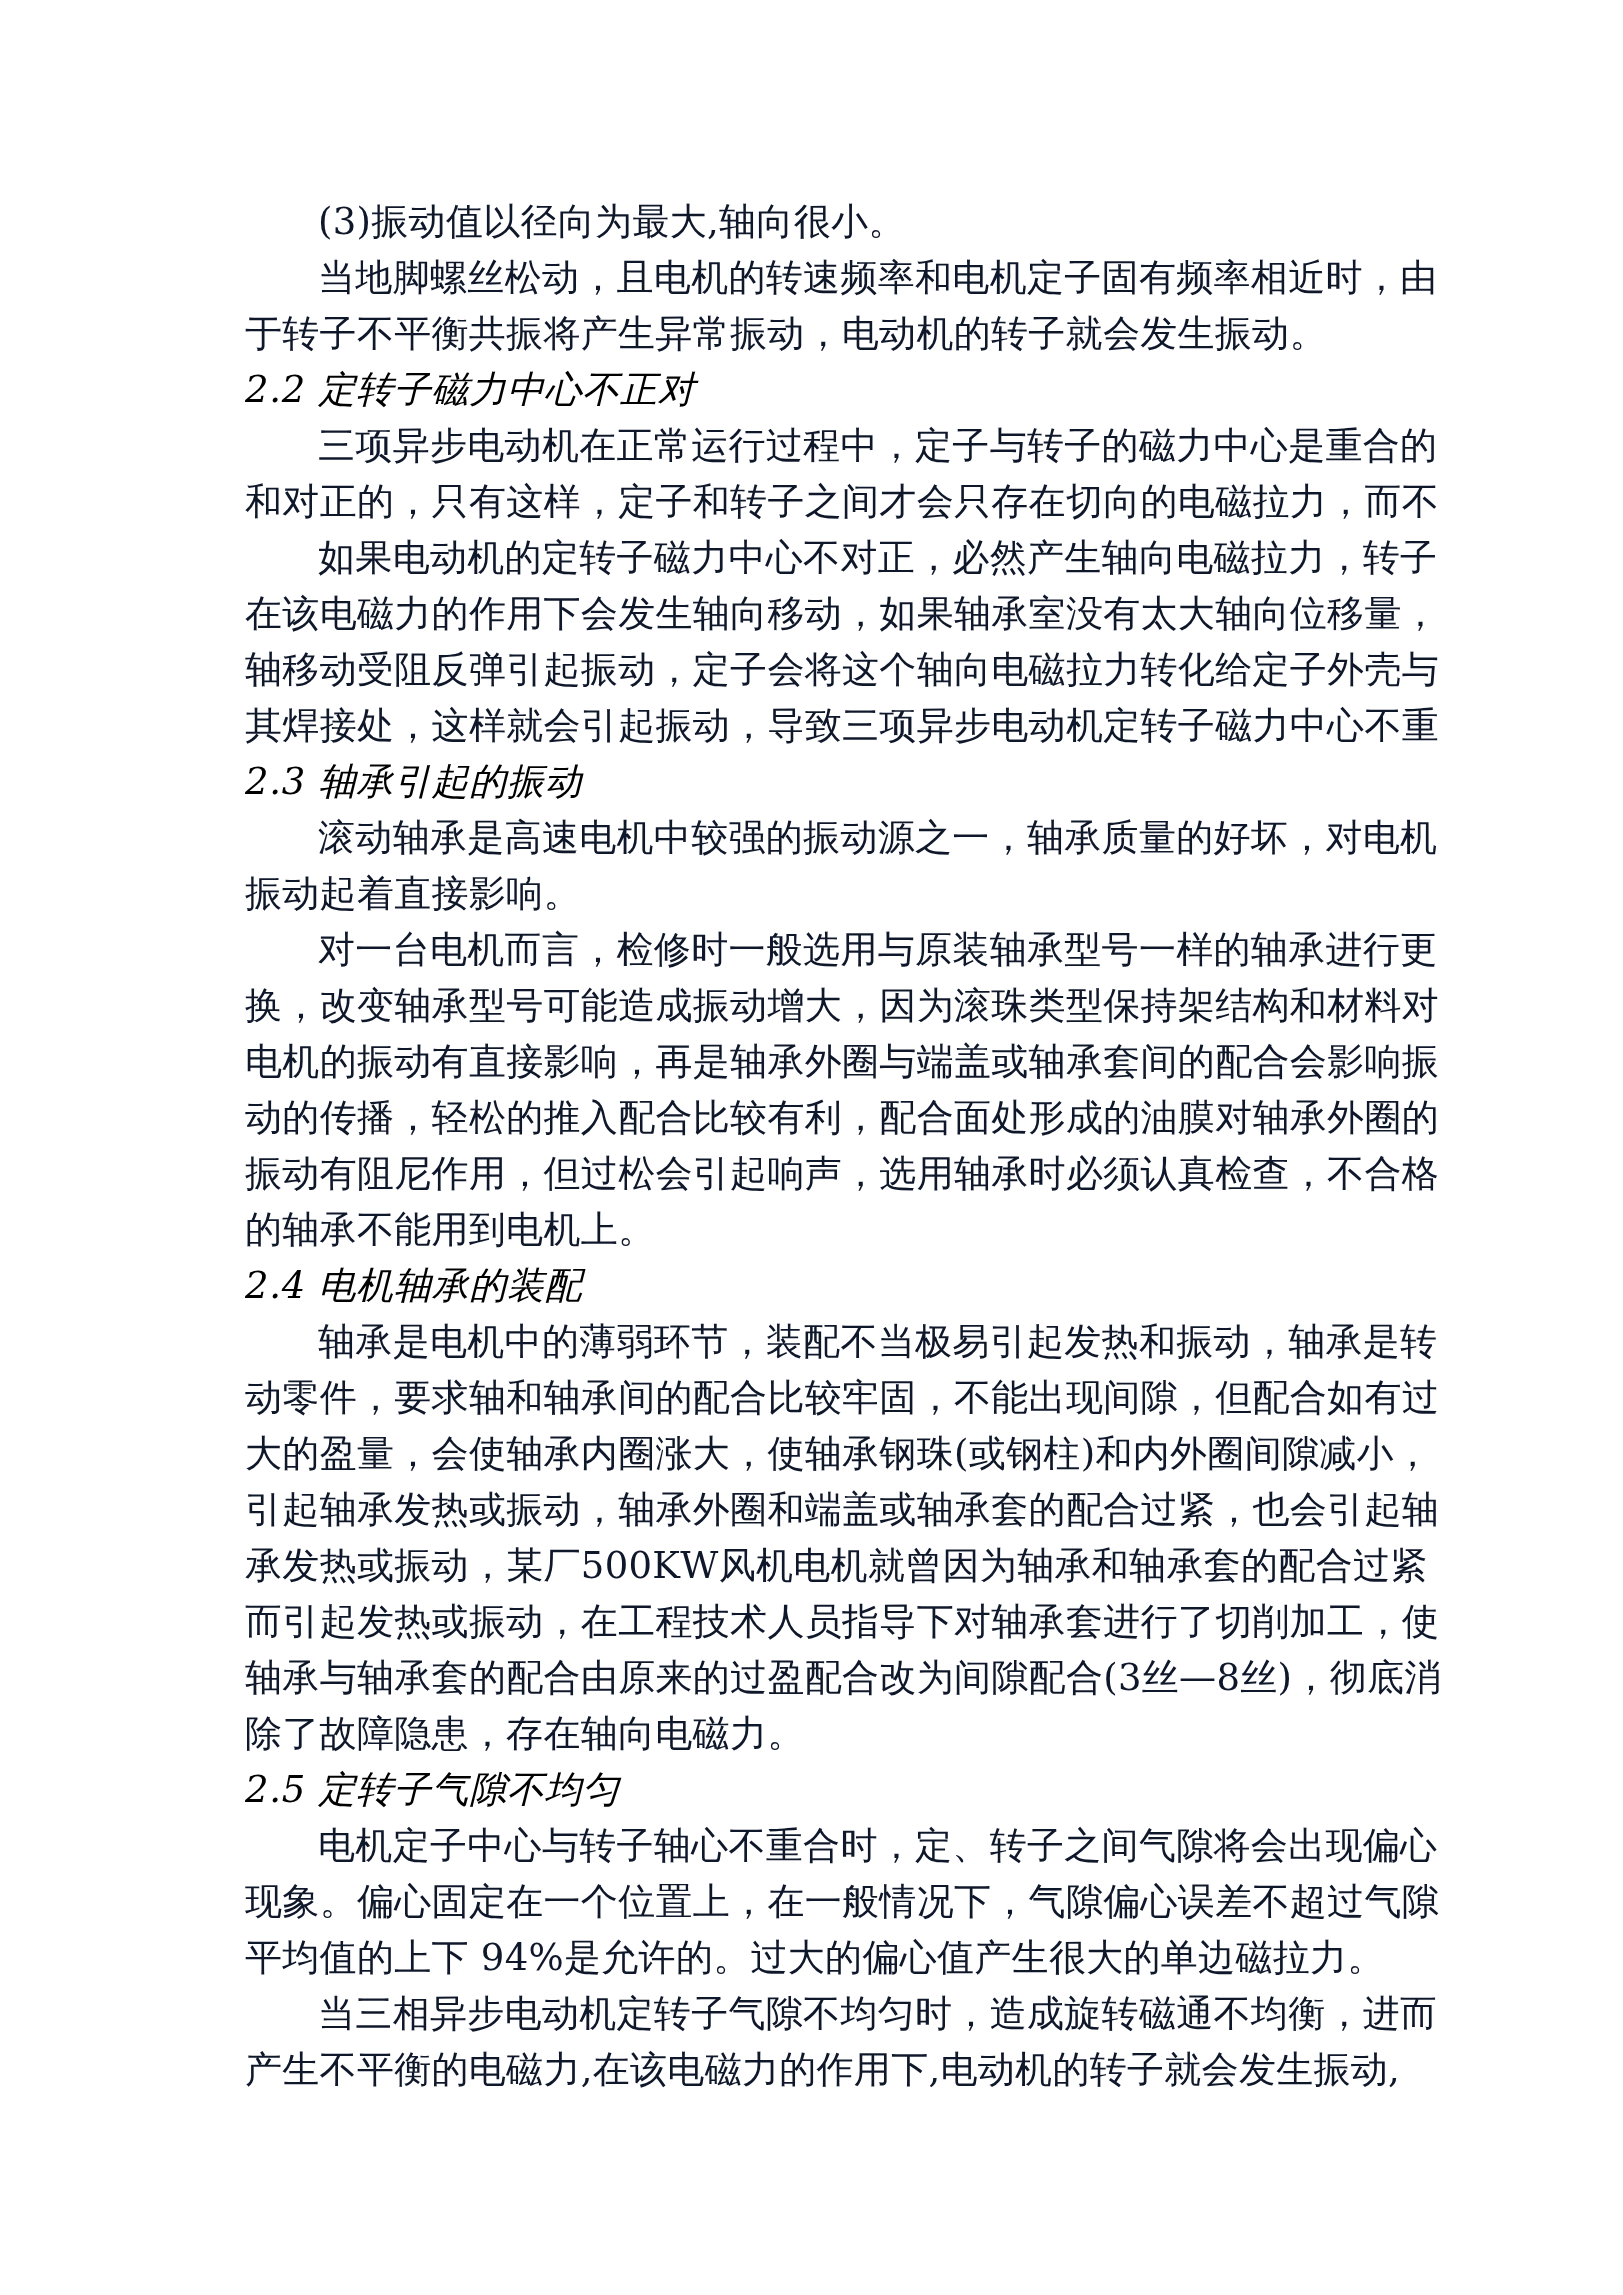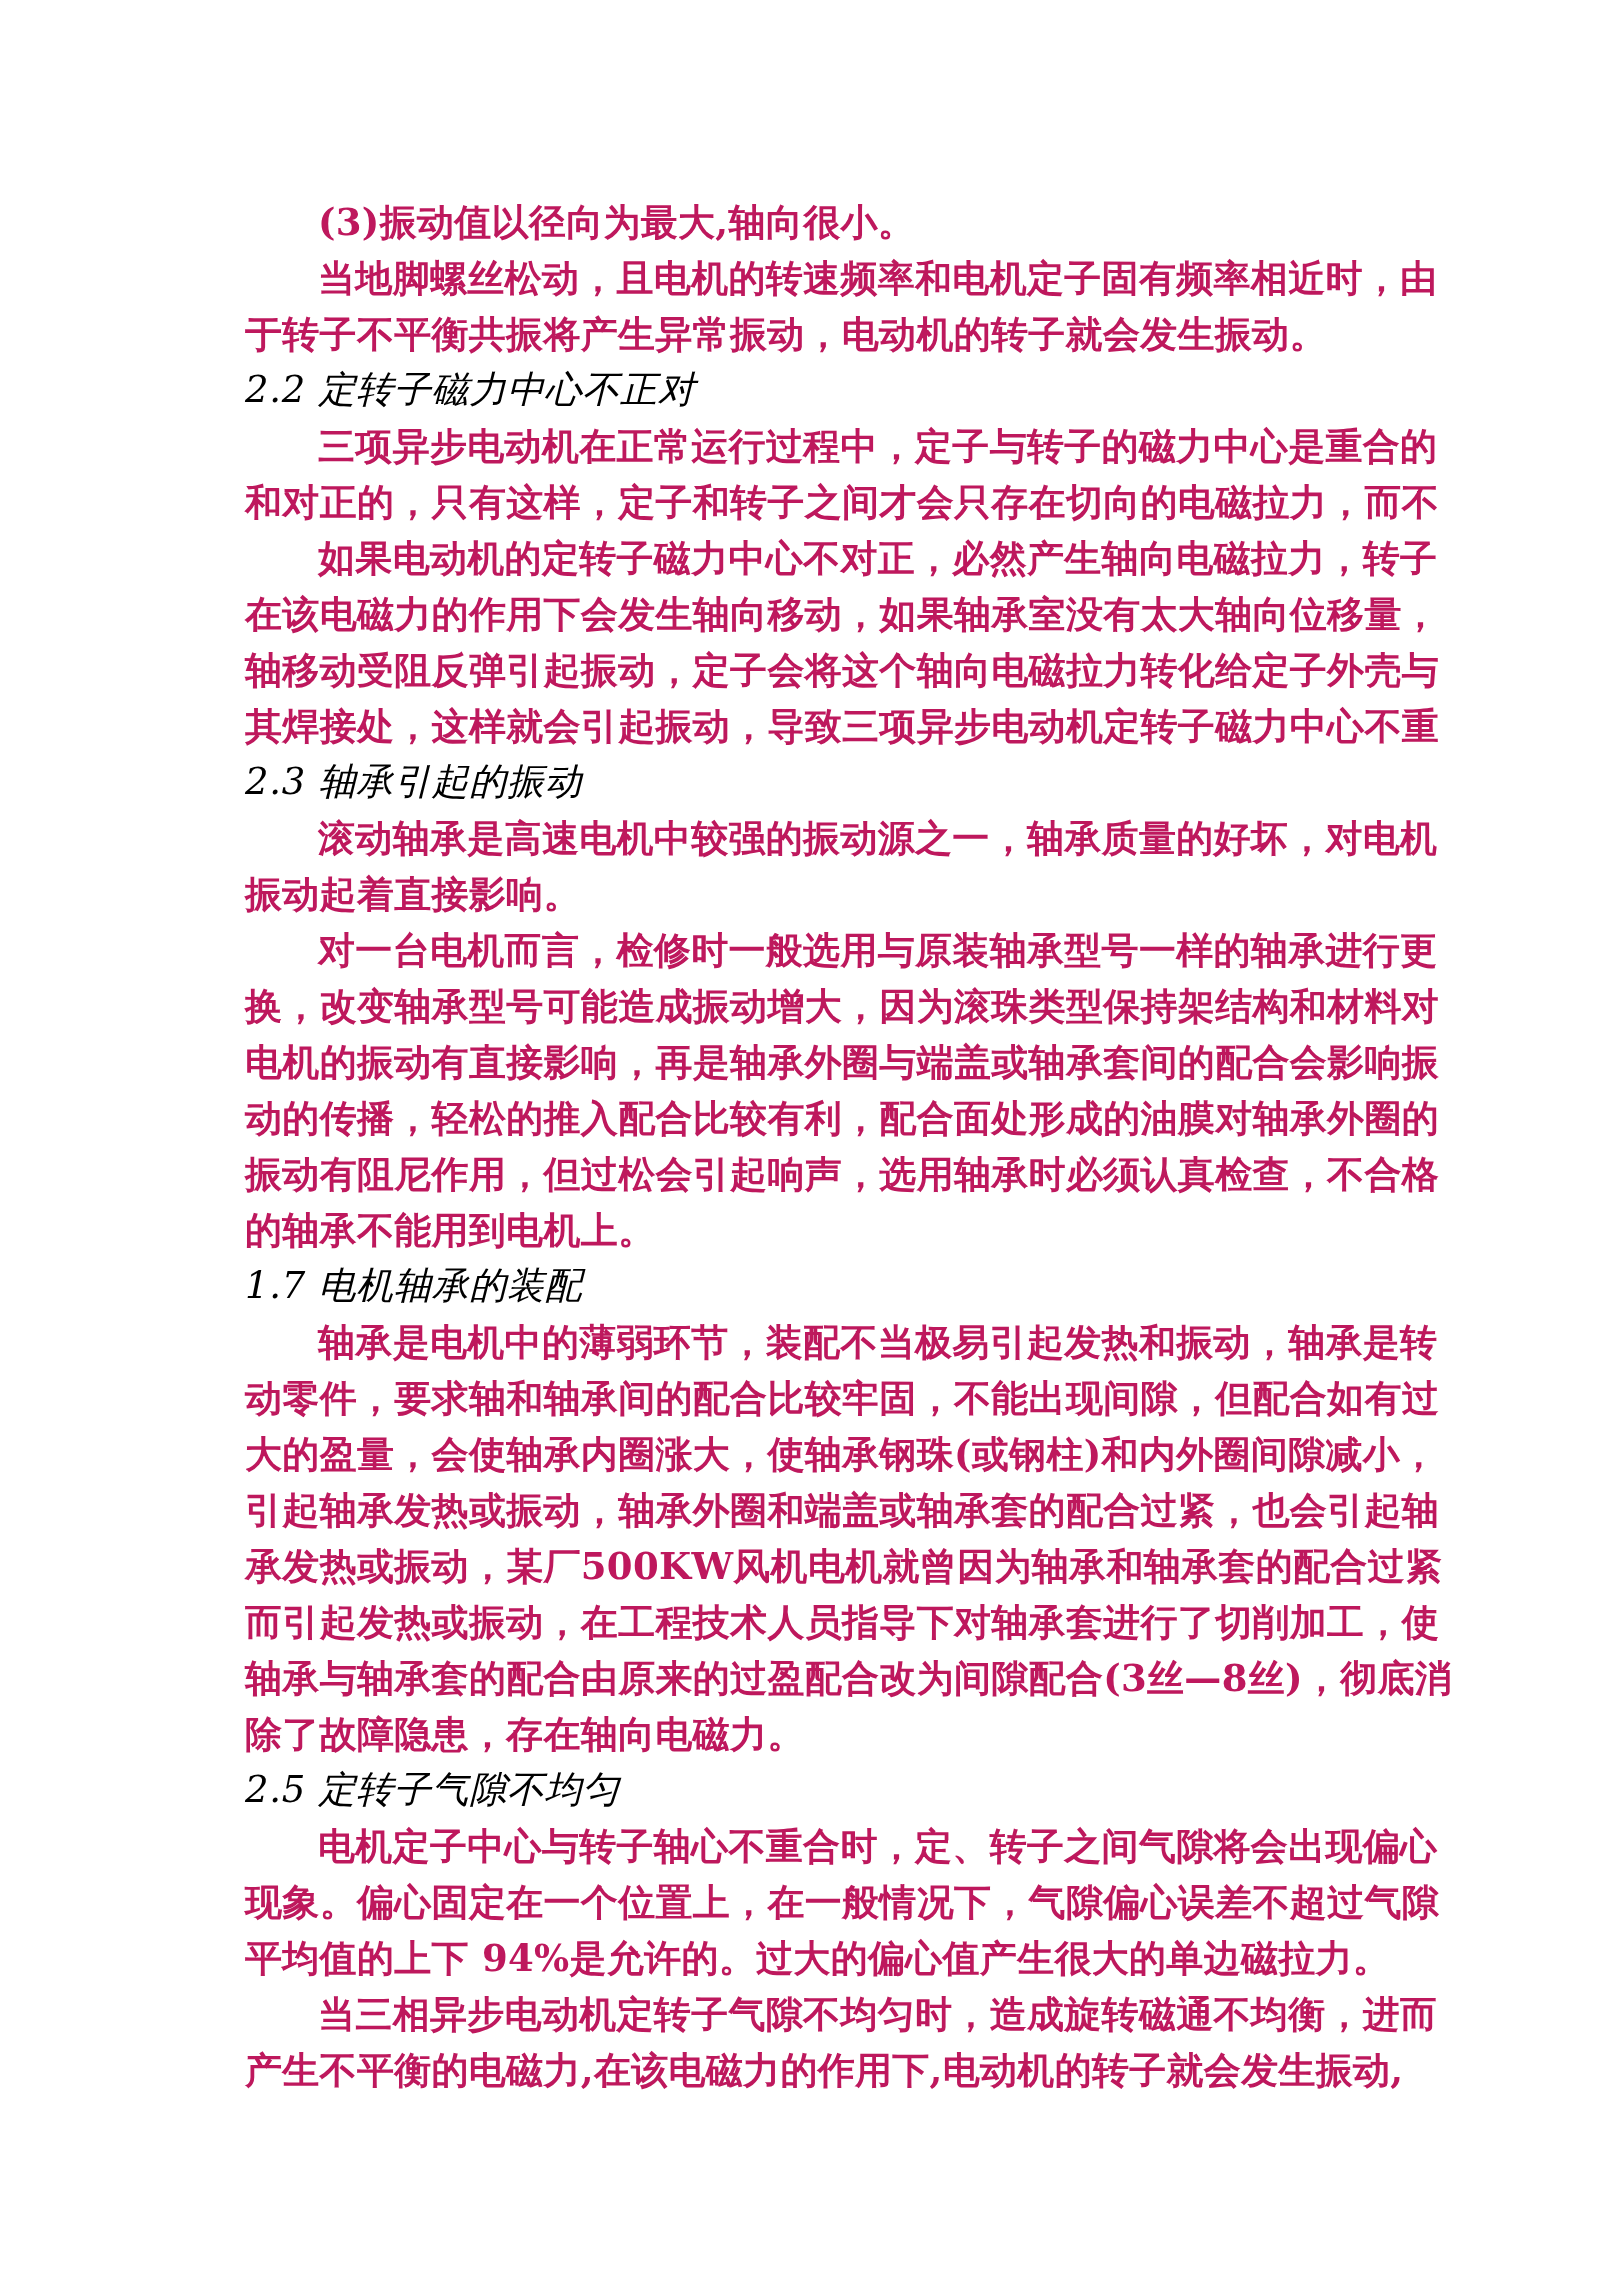--- a/index.html
+++ b/index.html
@@ -32,22 +32,21 @@
     top: 194px;
     width: 1134px;
   }
 
   .line {
     font-size: 37px;
     line-height: 56px;
     height: 56px;
     white-space: nowrap;
     letter-spacing: 0.3px;
-    color: #be185d;
-    font-weight: bold;
+    color: #0f172a;
   }
 
   
   .line.justify {
     display: flex;
     justify-content: space-between;
   }
   .line.justify > span {
     display: inline-block;
   }
@@ -520,21 +519,21 @@
           <span>真</span>
           <span>检</span>
           <span>查</span>
           <span>，</span>
           <span>不</span>
           <span>合</span>
           <span>格</span>
         </div>
         <div class="line">的轴承不能用到电机上。</div>
       </div>
-      <div class="heading">1.7 电机轴承的装配</div>
+      <div class="heading">2.4 电机轴承的装配</div>
       <div>
         <div class="line justify indent">
           <span>轴</span>
           <span>承</span>
           <span>是</span>
           <span>电</span>
           <span>机</span>
           <span>中</span>
           <span>的</span>
           <span>薄</span>

